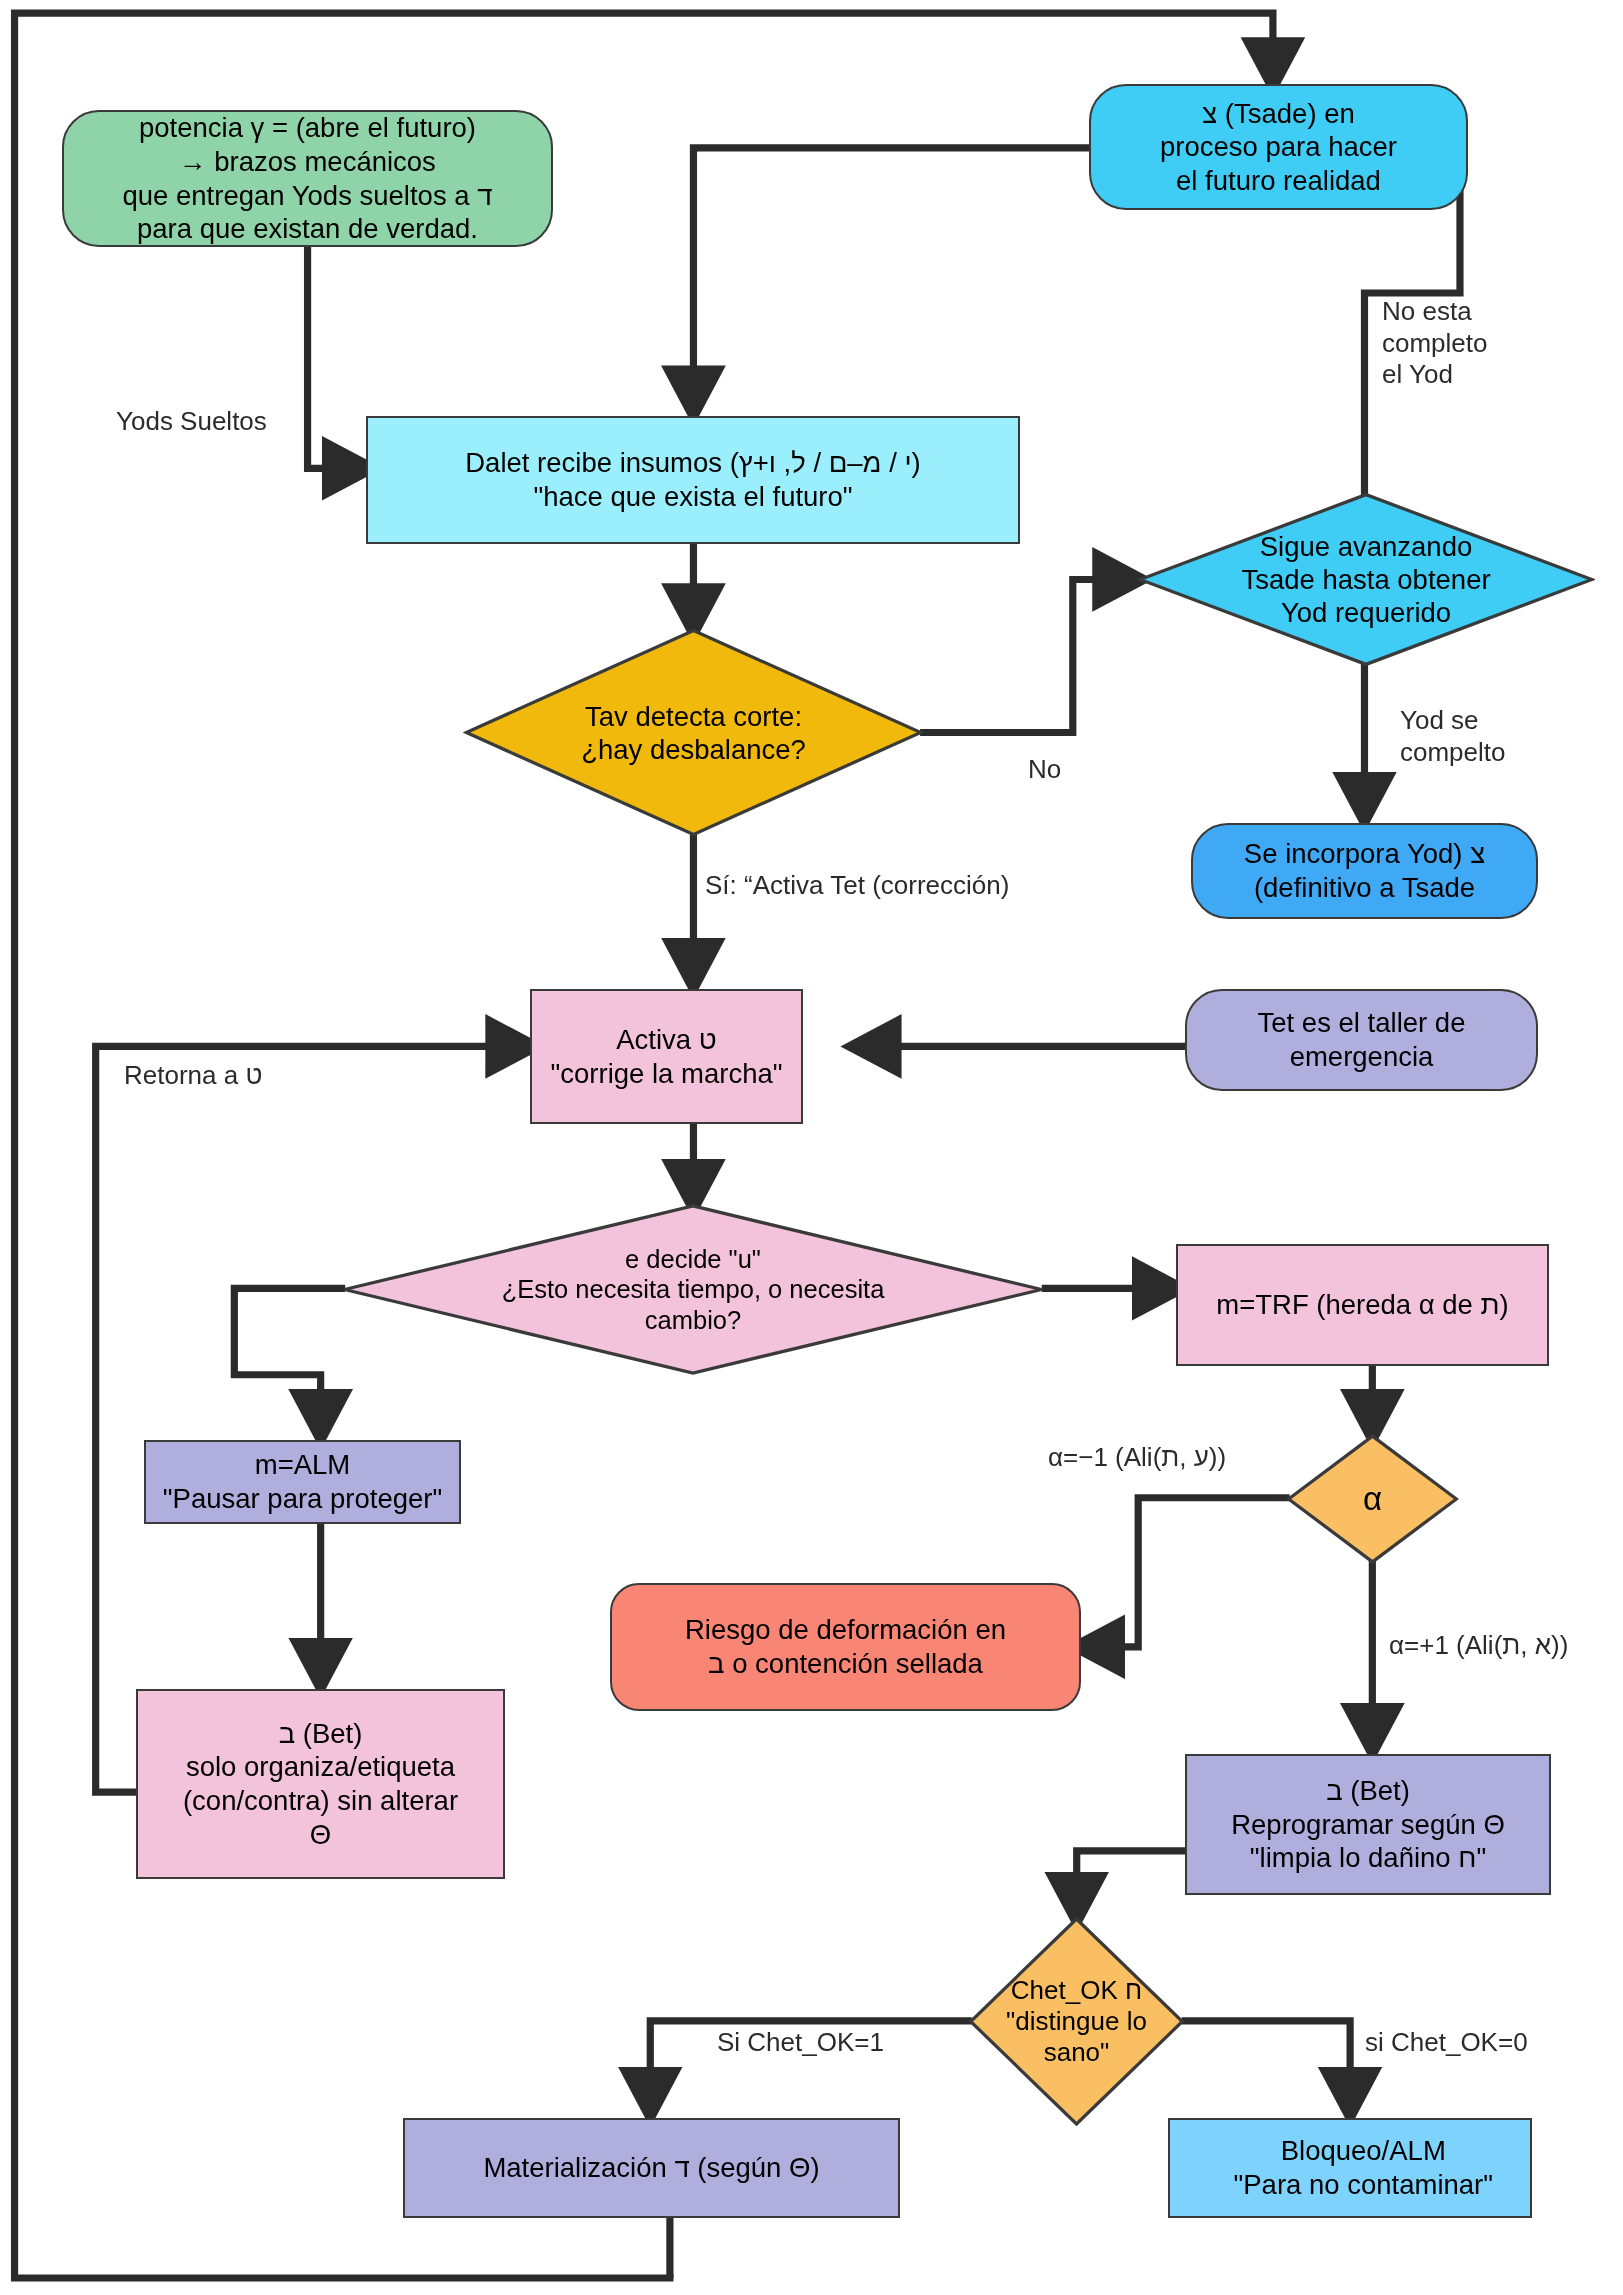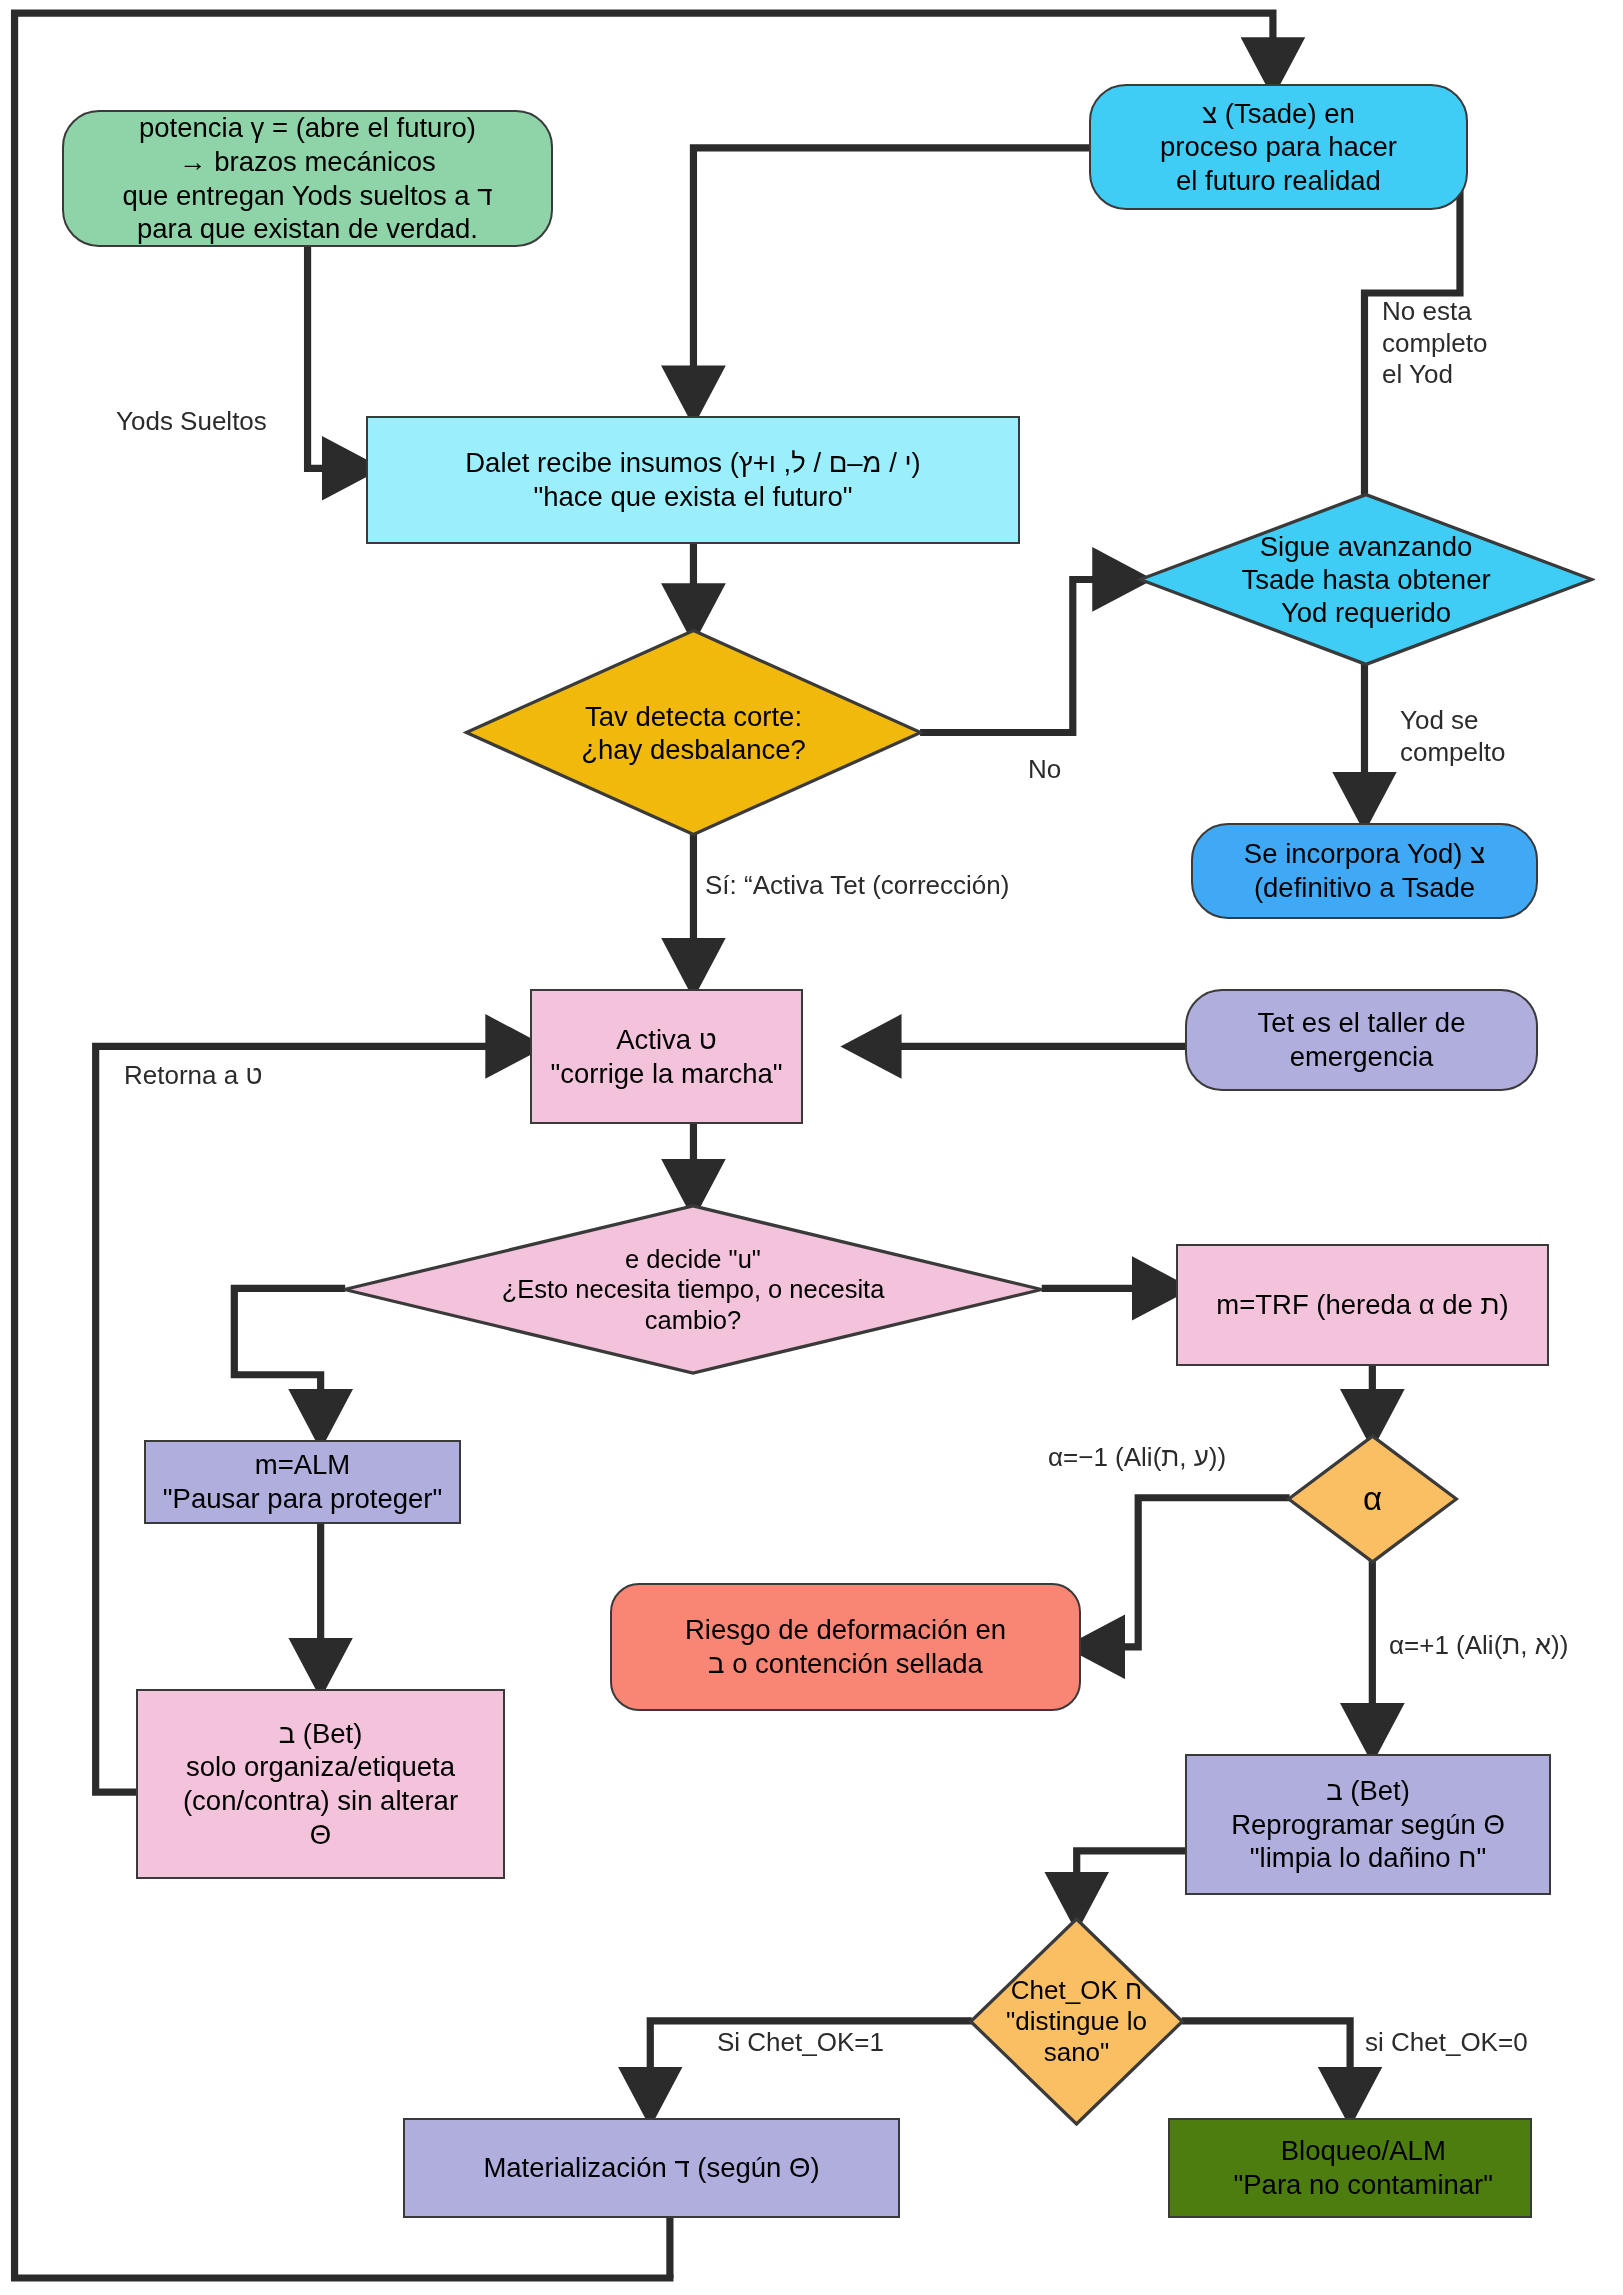--- a/index.html
+++ b/index.html
@@ -174,21 +174,21 @@
     </svg>
     <span class="dtxt">Chet_OK ח
 "distingue lo
 sano"</span>
   </div>
 
   <div class="node rect" style="left:403px;top:2118px;width:497px;height:100px;background:#AFAEDD;font-size:27.5px;">
     <span>Materialización ד (según Θ)</span>
   </div>
 
-  <div class="node rect" style="left:1168px;top:2118px;width:364px;height:100px;background:#4d7c0f;font-size:27.5px;padding-left:33px;">
+  <div class="node rect" style="left:1168px;top:2118px;width:364px;height:100px;background:#7dd3fc;font-size:27.5px;padding-left:33px;">
     <span>Bloqueo/ALM
 "Para no contaminar"</span>
   </div>
 
   <div class="elabel" style="left:116px;top:406px;font-size:26px;">Yods Sueltos</div>
 
 
   <div class="elabel" style="left:1382px;top:296px;font-size:26px;text-align:left;">No esta
 completo
 el Yod</div>

